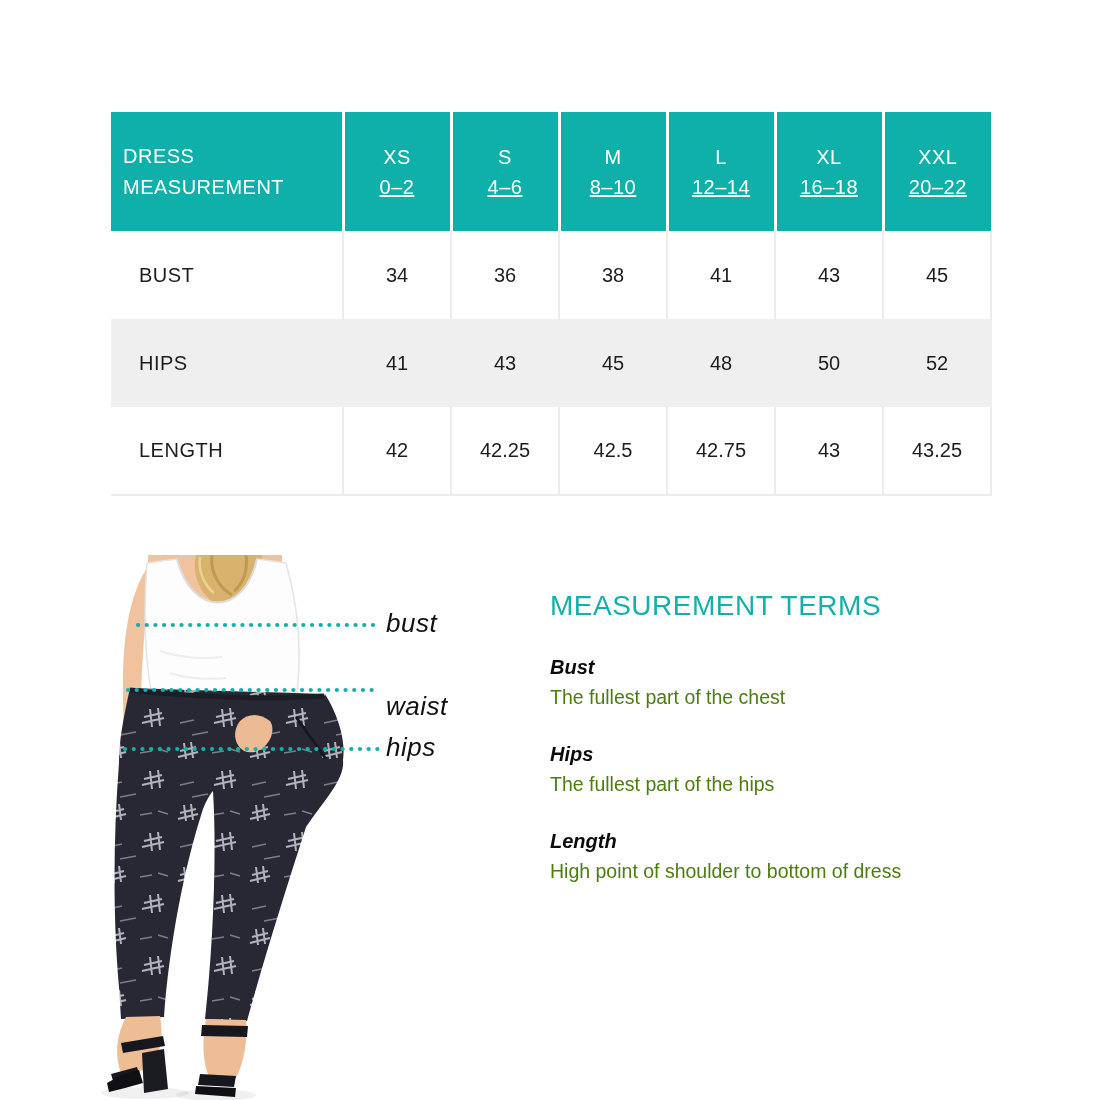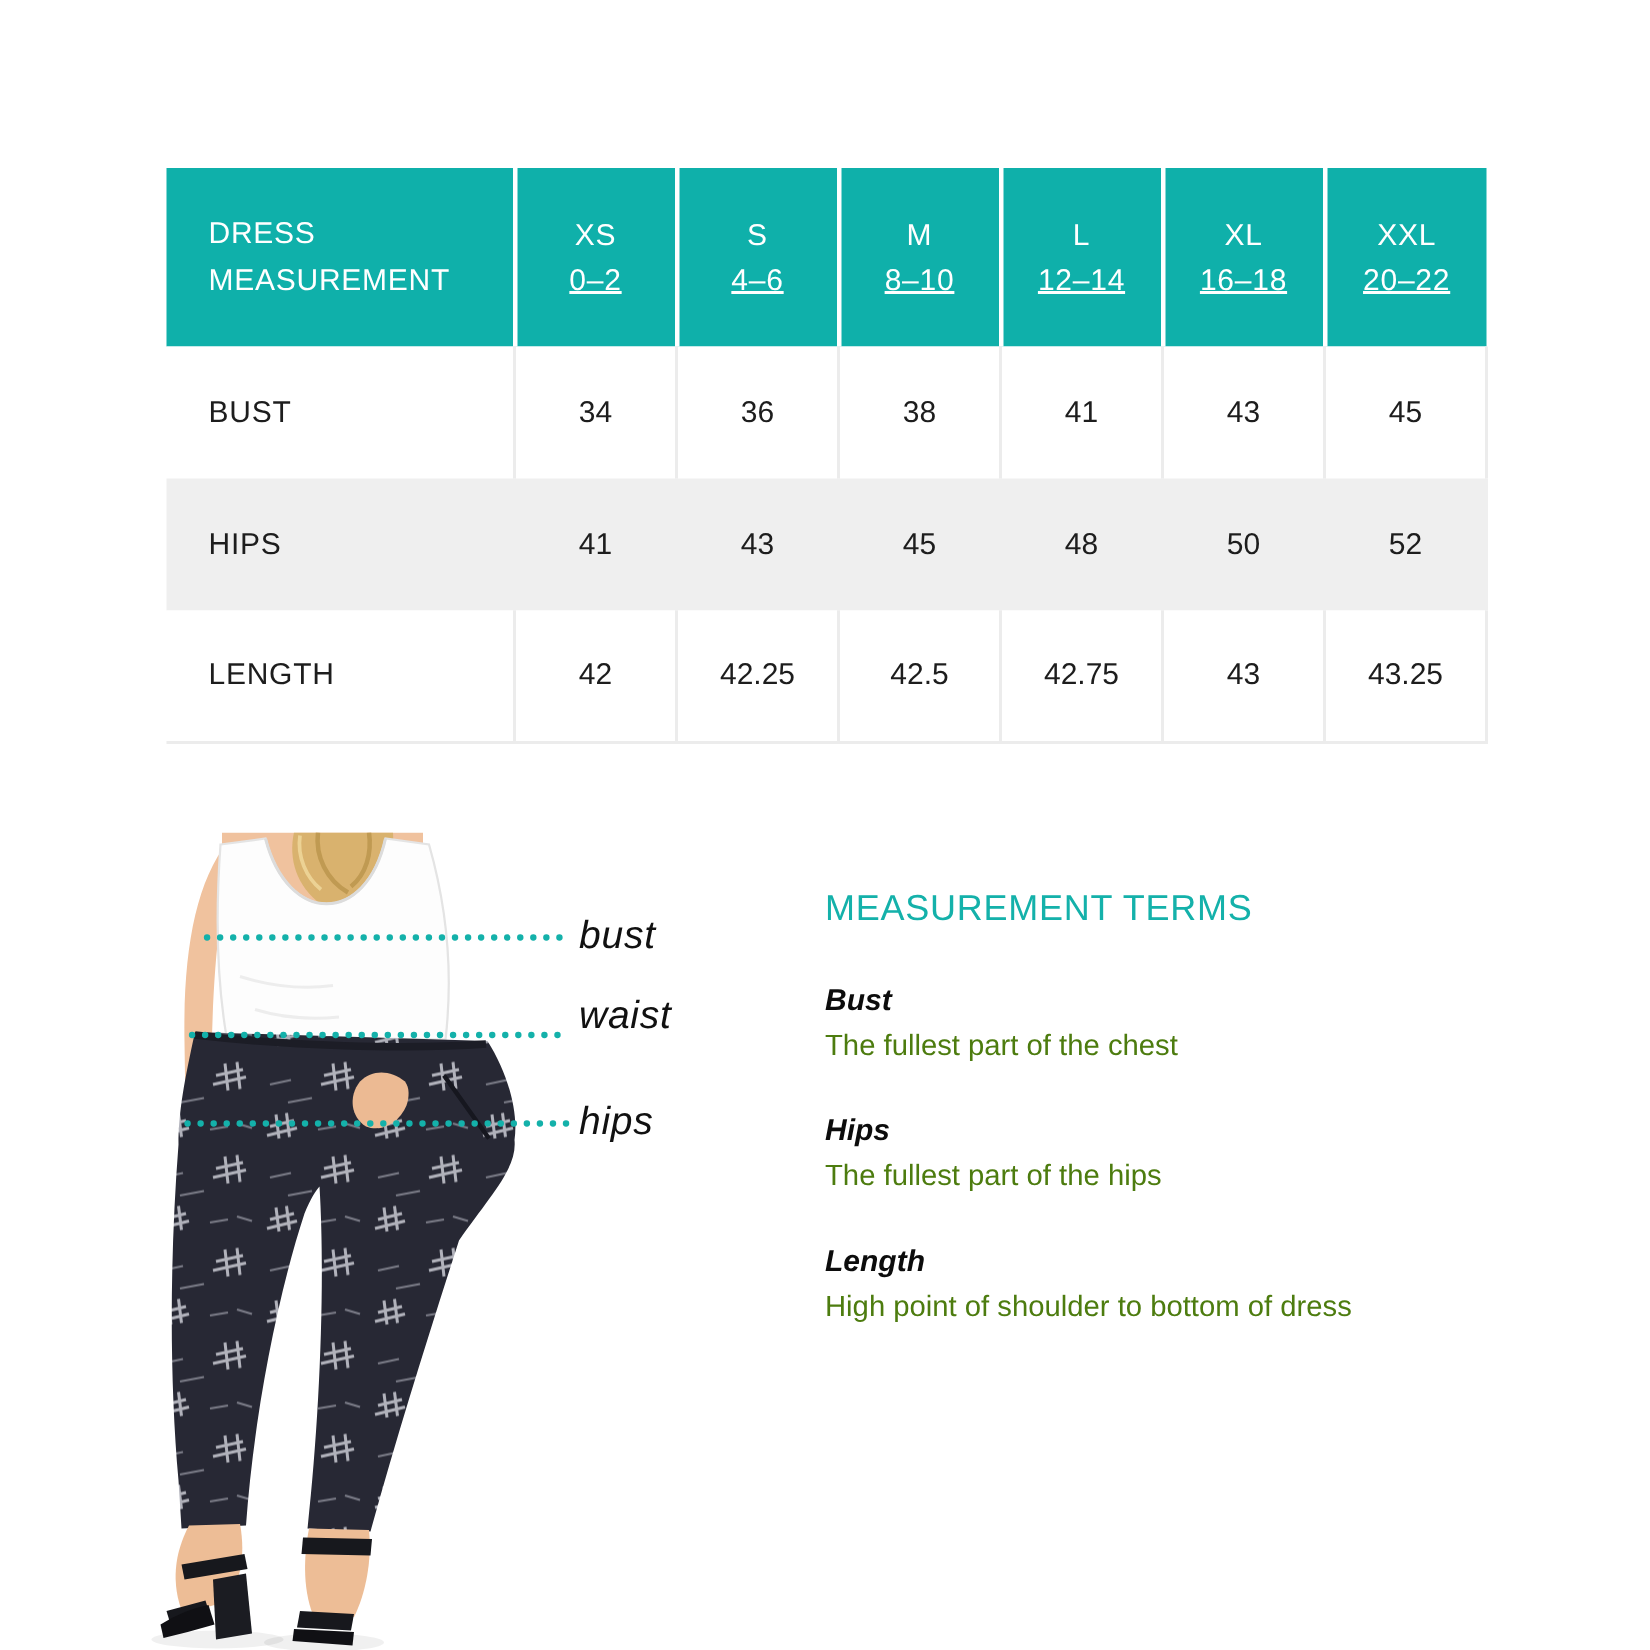--- a/index.html
+++ b/index.html
@@ -18,21 +18,21 @@
   .chart-wrap{position:absolute;left:111px;top:112px;}
   table.size-chart{border-collapse:collapse;table-layout:fixed;width:880px;}
   table.size-chart col.c-label{width:232px;}
   table.size-chart col.c-size{width:108px;}
   table.size-chart th{
     background:var(--header-bg);color:#ffffff;font-weight:400;
     height:119px;vertical-align:middle;text-align:center;
     font-size:20px;letter-spacing:0.5px;border-right:3px solid #ffffff;
   }
   table.size-chart th:last-child{border-right:none;}
-  table.size-chart th.label-col{text-align:left;padding-left:28px;}
+  table.size-chart th.label-col{text-align:left;padding-left:12px;}
   table.size-chart th.label-col .hdr-label{width:170px;line-height:31px;}
   table.size-chart th .sz{line-height:30px;}
   table.size-chart th .rg{line-height:30px;text-decoration:underline;}
   table.size-chart td{
     background:#ffffff;color:#1d1d1d;font-size:20px;height:88px;
     vertical-align:middle;text-align:center;border-right:2px solid #ececec;
   }
   table.size-chart td.label-col{text-align:left;padding-left:28px;letter-spacing:0.5px;}
   table.size-chart tr.alt td{background:var(--row-alt-bg);border-right-color:var(--row-alt-bg);}
   table.size-chart tbody tr:last-child td{border-bottom:2px solid #ececec;}
@@ -44,28 +44,28 @@
   }
 
   
   .diagram{position:absolute;left:100px;top:555px;width:360px;height:545px;}
   .diagram svg{position:absolute;left:0;top:0;}
   .measure-label{
     position:absolute;left:286px;transform:translateY(-54%);
     font-style:italic;font-size:26px;color:#111111;letter-spacing:0.5px;white-space:nowrap;
   }
   .measure-label.l-bust{top:70px;}
-  .measure-label.l-waist{top:123px;}
+  .measure-label.l-waist{top:153px;}
   .measure-label.l-hips{top:194px;}
   .dotline{stroke:var(--accent);stroke-width:4.2;stroke-linecap:round;stroke-dasharray:0.1 8.6;fill:none;}
 
   
   .terms{position:absolute;left:550px;top:592px;width:480px;}
   .terms h2{
-    color:var(--accent);font-size:24px;font-weight:400;letter-spacing:0.5px;
+    color:var(--accent);font-size:28px;font-weight:400;letter-spacing:0.5px;
     line-height:28px;margin-bottom:34px;
   }
   .term-item .term{font-size:20px;font-weight:bold;font-style:italic;color:#0c0c0c;line-height:27px;}
   .term-item .def{font-size:19.5px;color:#4d7c0f;line-height:27px;margin:3px 0 30px;}
 </style>
 </head>
 <body>
 
 <div class="canvas">
 

